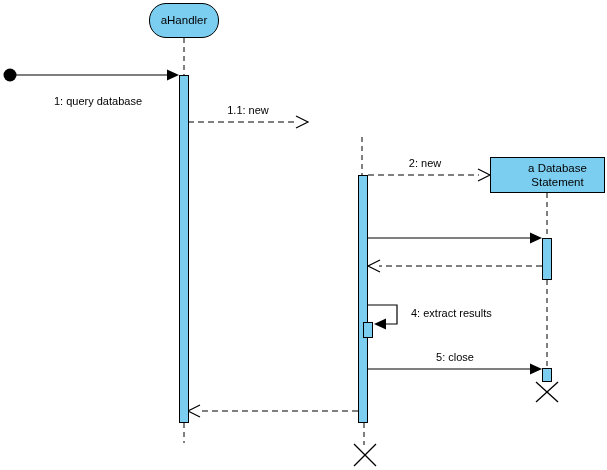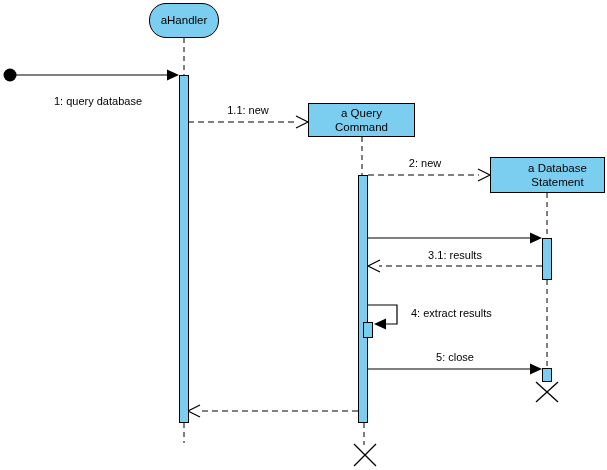--- a/index.html
+++ b/index.html
@@ -78,33 +78,29 @@
     </g>
     <g>
       <line class="xmark" x1="536" y1="382" x2="558" y2="402"></line>
       <line class="xmark" x1="558" y1="382" x2="536" y2="402"></line>
     </g>
   </svg>
 
   <div class="obj" style="left:149px;top:3px;width:70px;height:35px;border-radius:17px;">
     <span>aHandler</span>
   </div>
-  <div class="obj" style="left:308px;top:103px;width:107px;height:34px;">
-    <span>a Query Command</span>
-  </div>
   <div class="obj" style="left:490px;top:157px;width:115px;height:36px;padding-left:24px;">
     <span>a Database Statement</span>
   </div>
 
   <div class="act" style="left:179px;top:75px;width:10px;height:348px;"></div>
   <div class="act" style="left:358px;top:175px;width:10px;height:248px;"></div>
   <div class="act" style="left:542px;top:238px;width:10px;height:42px;"></div>
   <div class="act" style="left:542px;top:368px;width:10px;height:14px;"></div>
   <div class="act" style="left:363px;top:322px;width:10px;height:16px;"></div>
 
   <div class="msg-label center" style="left:33px;top:55px;width:130px;margin-top:40px;">1: query database</div>
   <div class="msg-label center" style="left:208px;top:104px;width:80px;">1.1: new</div>
   <div class="msg-label center" style="left:385px;top:157px;width:80px;">2: new</div>
-  <div class="msg-label center" style="left:405px;top:249px;width:100px;">3.1: results</div>
   <div class="msg-label" style="left:411px;top:307px;">4: extract results</div>
   <div class="msg-label center" style="left:405px;top:351px;width:100px;">5: close</div>
 
 </div>
 
 </body></html>

